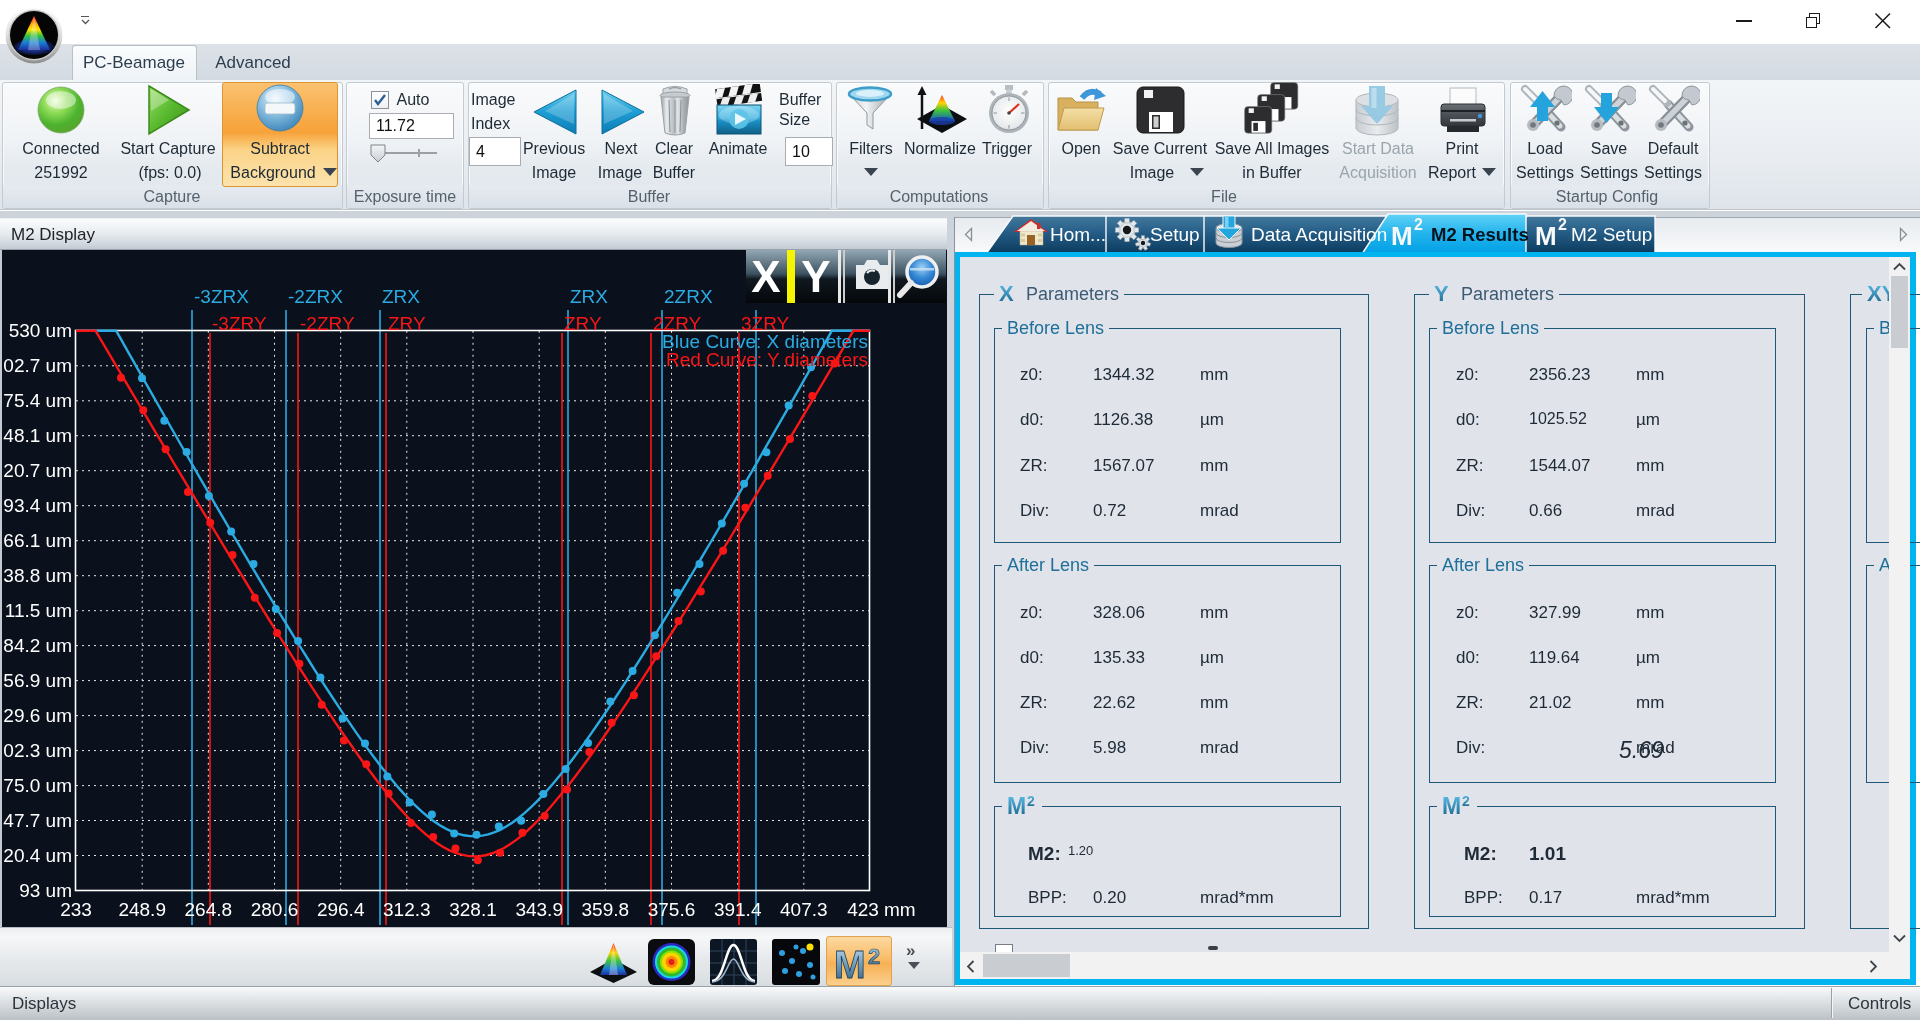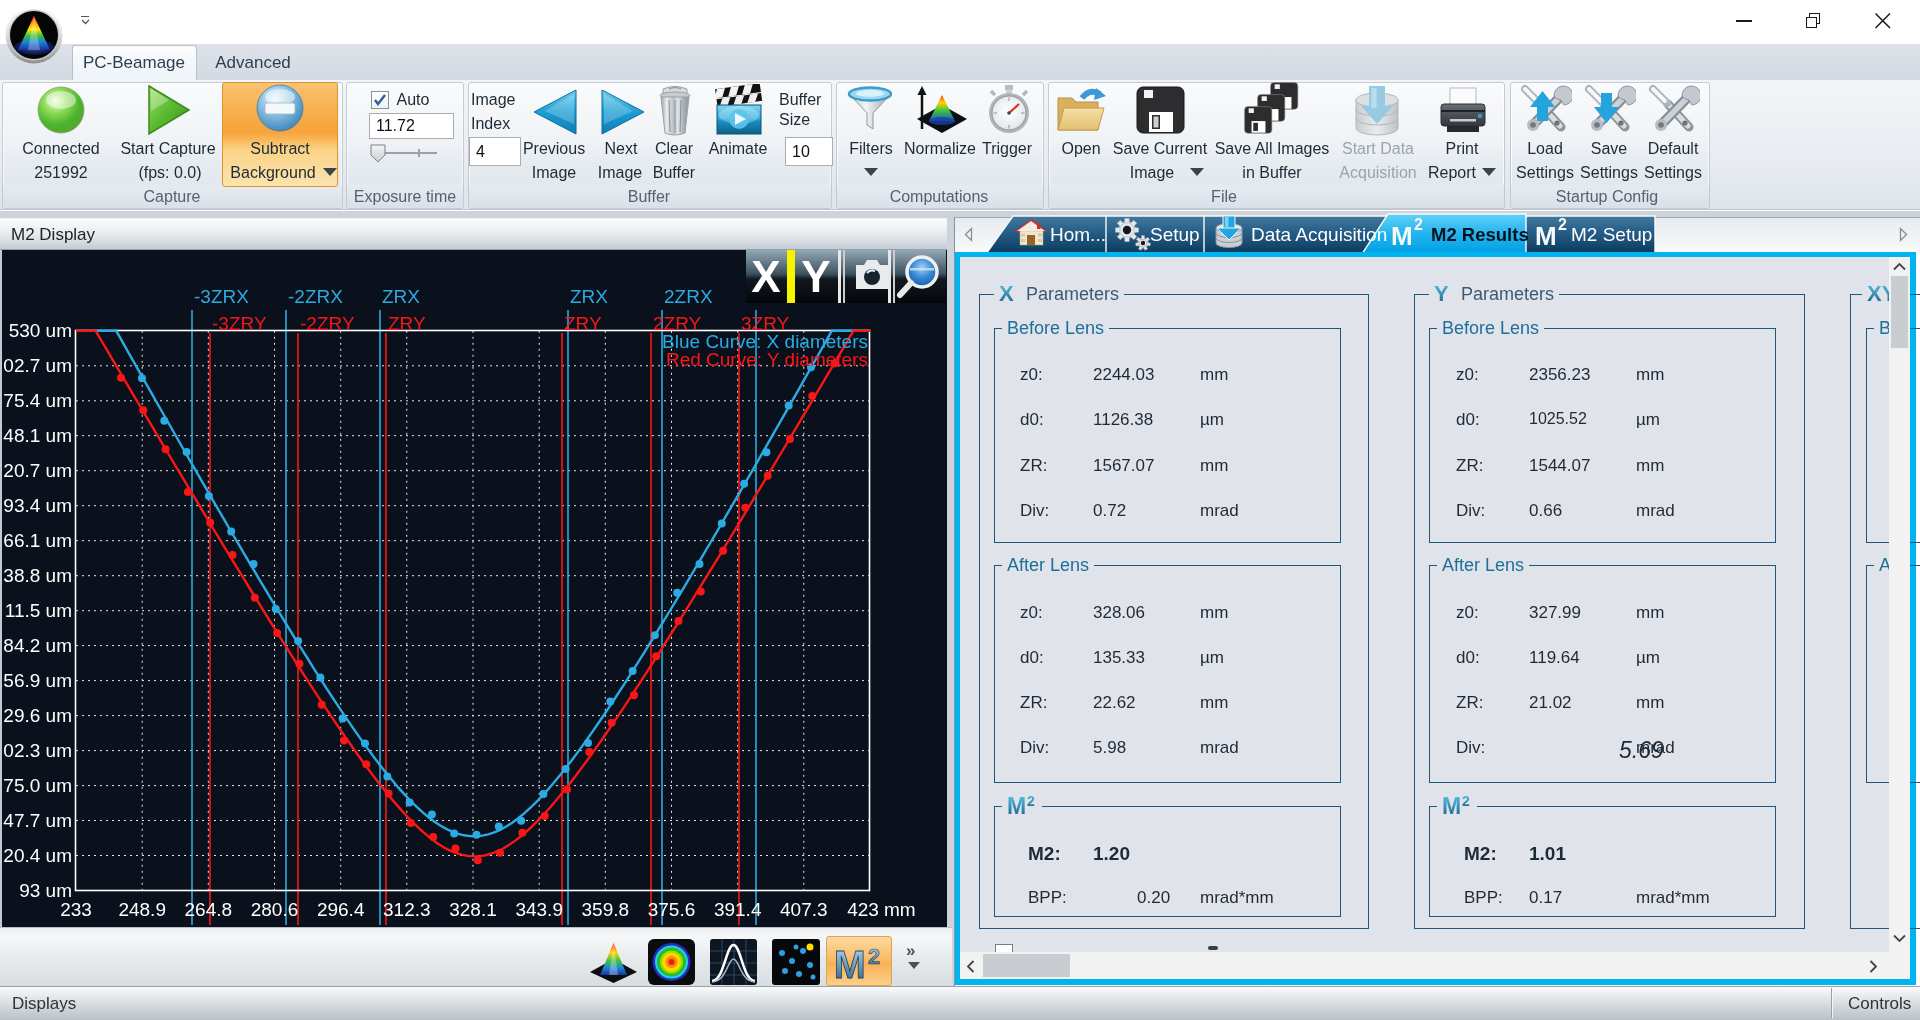--- a/index.html
+++ b/index.html
@@ -855,21 +855,21 @@
 <div class="abs" style="left:994px;top:328px;width:347px;height:215px;border:1px solid #1d5878;z-index:1;"></div>
 <div class="abs" style="left:1002px;top:318px;background:#e0e3ea;padding:0 5px;z-index:2;white-space:nowrap;"><span style="font-size:18px;color:#1e6f99;">Before Lens</span></div>
 <div class="abs" style="left:994px;top:565px;width:347px;height:218px;border:1px solid #1d5878;z-index:1;"></div>
 <div class="abs" style="left:1002px;top:555px;background:#e0e3ea;padding:0 5px;z-index:2;white-space:nowrap;"><span style="font-size:18px;color:#1e6f99;">After Lens</span></div>
 <div class="abs" style="left:994px;top:806px;width:347px;height:111px;border:1px solid #1d5878;z-index:1;"></div>
 <div class="abs" style="left:1002px;top:796px;background:#e0e3ea;padding:0 5px;z-index:2;white-space:nowrap;"><svg width="30" height="22" style="vertical-align:-5px;">
       <text x="0" y="18" font-size="23" font-weight="bold" fill="url(#xyg)" font-family="Liberation Sans,sans-serif">M</text>
       <text x="20" y="10" font-size="14" font-weight="bold" fill="url(#xyg)" font-family="Liberation Sans,sans-serif">2</text>
     </svg></div>
 <div class="t" style="left:1020px;top:366px;font-size:17px;">z0:</div>
-<div class="t" style="left:1093px;top:366px;font-size:17px;">2244.03</div>
+<div class="t" style="left:1093px;top:366px;font-size:17px;">1344.32</div>
 <div class="t" style="left:1200px;top:366px;font-size:17px;">mm</div>
 <div class="t" style="left:1020px;top:411px;font-size:17px;">d0:</div>
 <div class="t" style="left:1093px;top:411px;font-size:17px;">1126.38</div>
 <div class="t" style="left:1200px;top:411px;font-size:17px;">µm</div>
 <div class="t" style="left:1020px;top:457px;font-size:17px;">ZR:</div>
 <div class="t" style="left:1093px;top:457px;font-size:17px;">1567.07</div>
 <div class="t" style="left:1200px;top:457px;font-size:17px;">mm</div>
 <div class="t" style="left:1020px;top:502px;font-size:17px;">Div:</div>
 <div class="t" style="left:1093px;top:502px;font-size:17px;">0.72</div>
 <div class="t" style="left:1200px;top:502px;font-size:17px;">mrad</div>
@@ -879,23 +879,23 @@
 <div class="t" style="left:1020px;top:649px;font-size:17px;">d0:</div>
 <div class="t" style="left:1093px;top:649px;font-size:17px;text-align:right;">135.33</div>
 <div class="t" style="left:1200px;top:649px;font-size:17px;">µm</div>
 <div class="t" style="left:1020px;top:694px;font-size:17px;">ZR:</div>
 <div class="t" style="left:1093px;top:694px;font-size:17px;">22.62</div>
 <div class="t" style="left:1200px;top:694px;font-size:17px;">mm</div>
 <div class="t" style="left:1020px;top:739px;font-size:17px;">Div:</div>
 <div class="t" style="left:1093px;top:739px;font-size:17px;">5.98</div>
 <div class="t" style="left:1200px;top:739px;font-size:17px;">mrad</div>
 <div class="t" style="left:1028px;top:844px;font-size:19px;font-weight:bold;">M2:</div>
-<div class="t" style="left:1093px;top:844px;font-size:19px;font-weight:bold;">1.20</div>
+<div class="t" style="left:1068px;top:844px;font-size:13px;font-weight:normal;">1.20</div>
 <div class="t" style="left:1028px;top:889px;font-size:17px;">BPP:</div>
-<div class="t" style="left:1137px;top:889px;font-size:17px;">0.20</div>
+<div class="t" style="left:1093px;top:889px;font-size:17px;">0.20</div>
 <div class="t" style="left:1200px;top:889px;font-size:17px;">mrad*mm</div>
 <div class="abs" style="left:1414px;top:294px;width:391px;height:635px;border:1px solid #1d5878;z-index:1;"></div>
 <div class="abs" style="left:1429px;top:284px;background:#e0e3ea;padding:0 5px;z-index:2;white-space:nowrap;"><svg width="17" height="20" style="vertical-align:-4px;">
       <defs>
         <linearGradient id="xyg" x1="0" y1="0" x2="0" y2="1">
           <stop offset="0" stop-color="#5fc6ee"></stop>
           <stop offset="1" stop-color="#155e86"></stop>
         </linearGradient>
       </defs>
       <text x="0" y="17" font-size="22" font-weight="bold" fill="url(#xyg)" font-family="Liberation Sans,sans-serif">Y</text>

